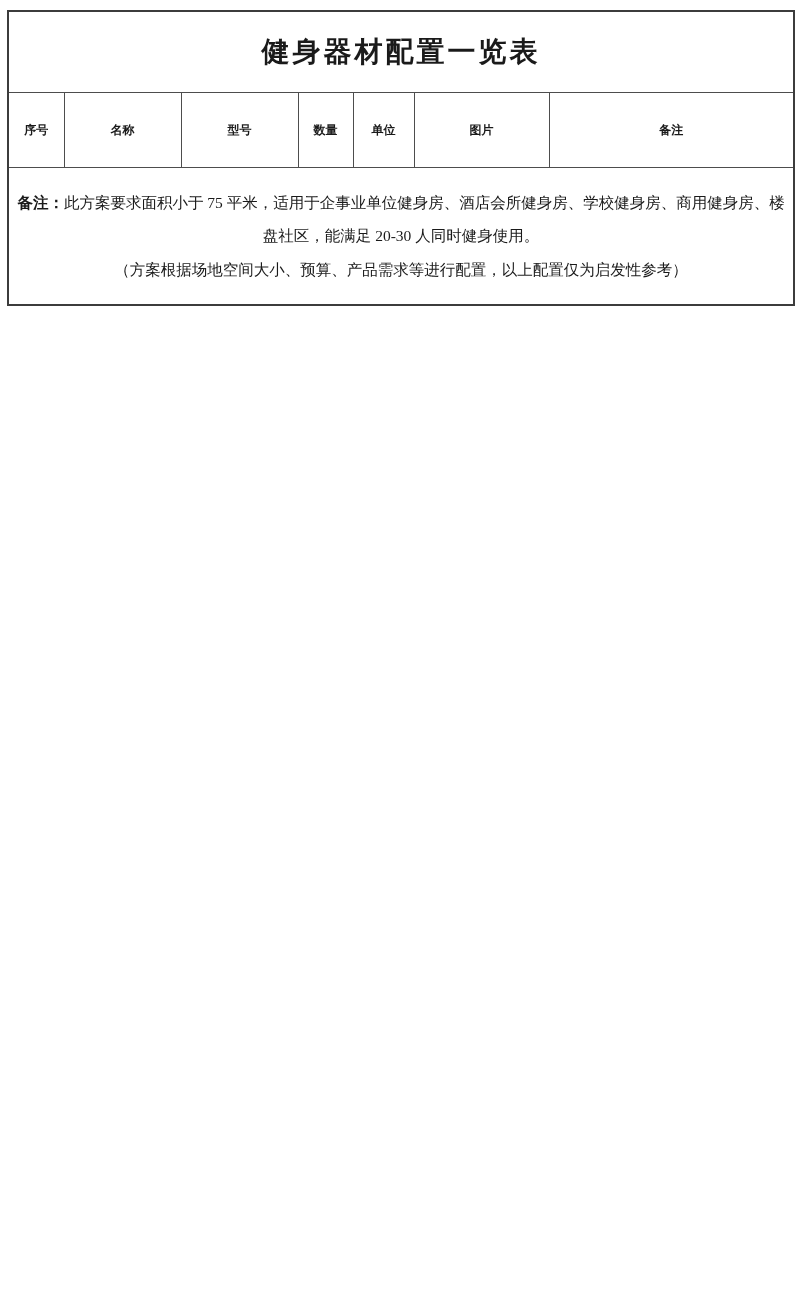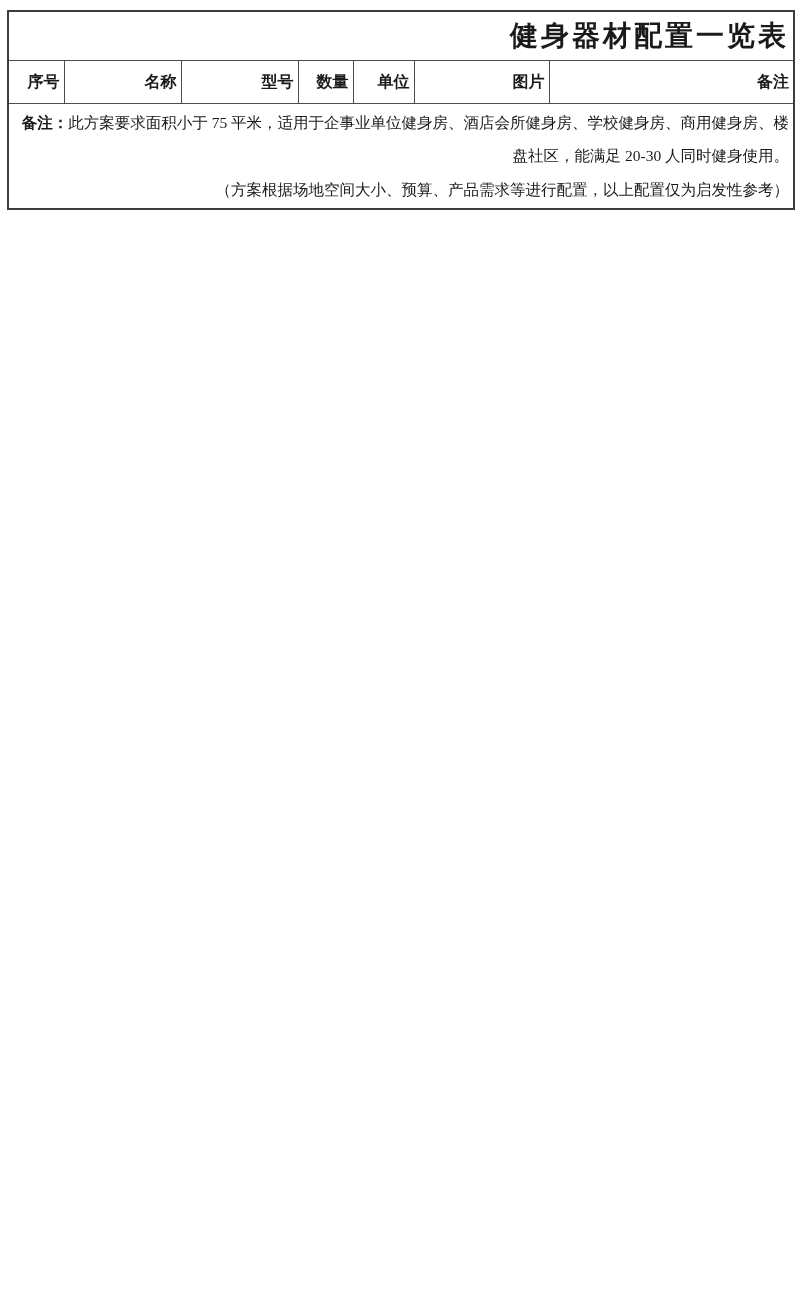--- a/index.html
+++ b/index.html
@@ -8,28 +8,28 @@
     font-family:"Liberation Serif","DejaVu Serif",serif;
     color:#1a1a1a;
   }
   .sheet{position:absolute;left:7px;top:10px;width:786px;}
   table.cfg{
     border-collapse:collapse;table-layout:fixed;width:786px;
     border:2px solid #3c3c3c;
   }
   table.cfg td,table.cfg th{
     border:1px solid #4d4d4d;
-    text-align:right;vertical-align:middle;
-    padding:2px 4px;overflow:hidden;
+    text-align:center;vertical-align:middle;
+    padding:18px 4px;overflow:hidden;
   }
   .title-cell{
     height:44px;font-size:28px;font-weight:bold;letter-spacing:3px;
     padding:2px 0;
   }
-  thead th.colhead{height:38px;font-size:16px;font-weight:bold;}
+  thead th.colhead{height:38px;font-size:12px;font-weight:bold;}
   .notes-cell{
     text-align:left;vertical-align:top;
     padding:12px 16px 10px 14px;font-size:15.5px;line-height:2.15;
   }
   .notes-cell p{margin:0;}
   .notes-cell .lbl{font-weight:bold;}
   .notes-cell .p2{font-weight:normal;}
 </style>
 </head>
 <body>

